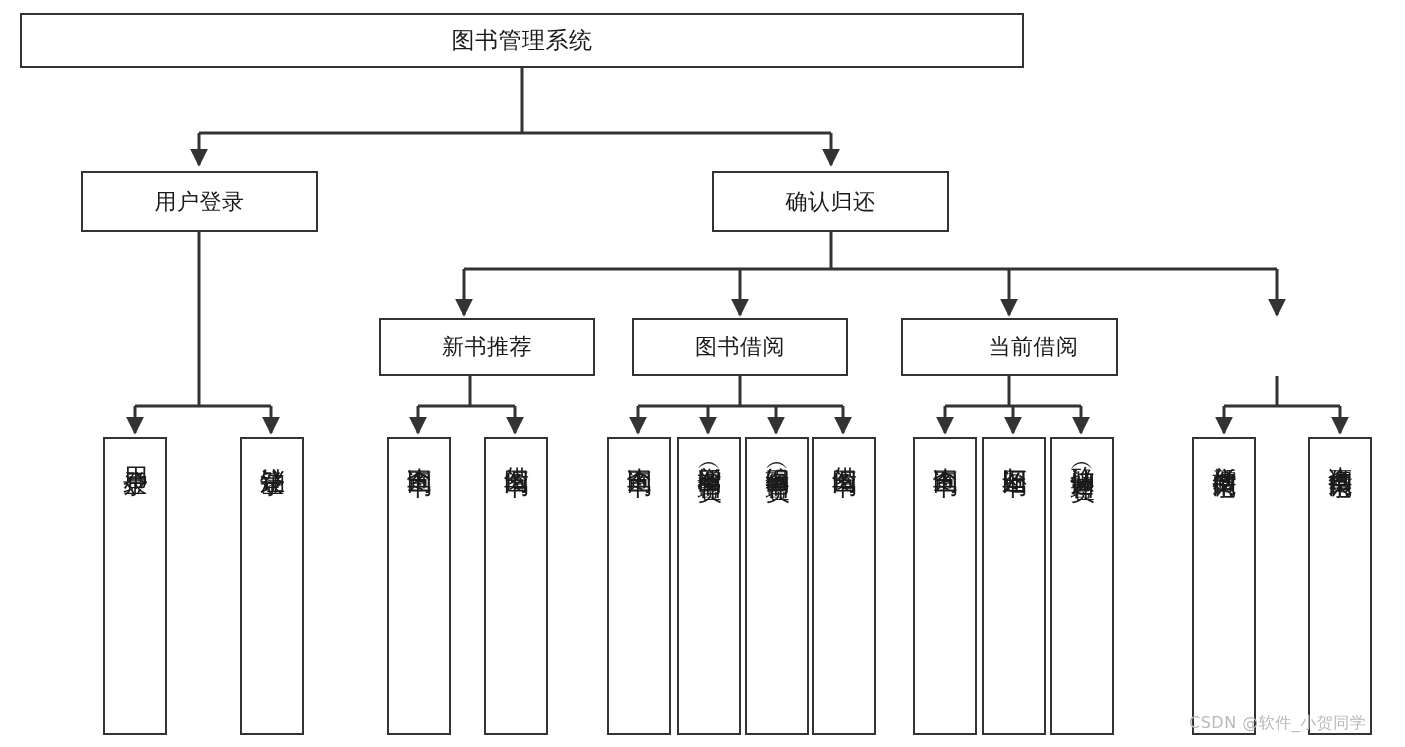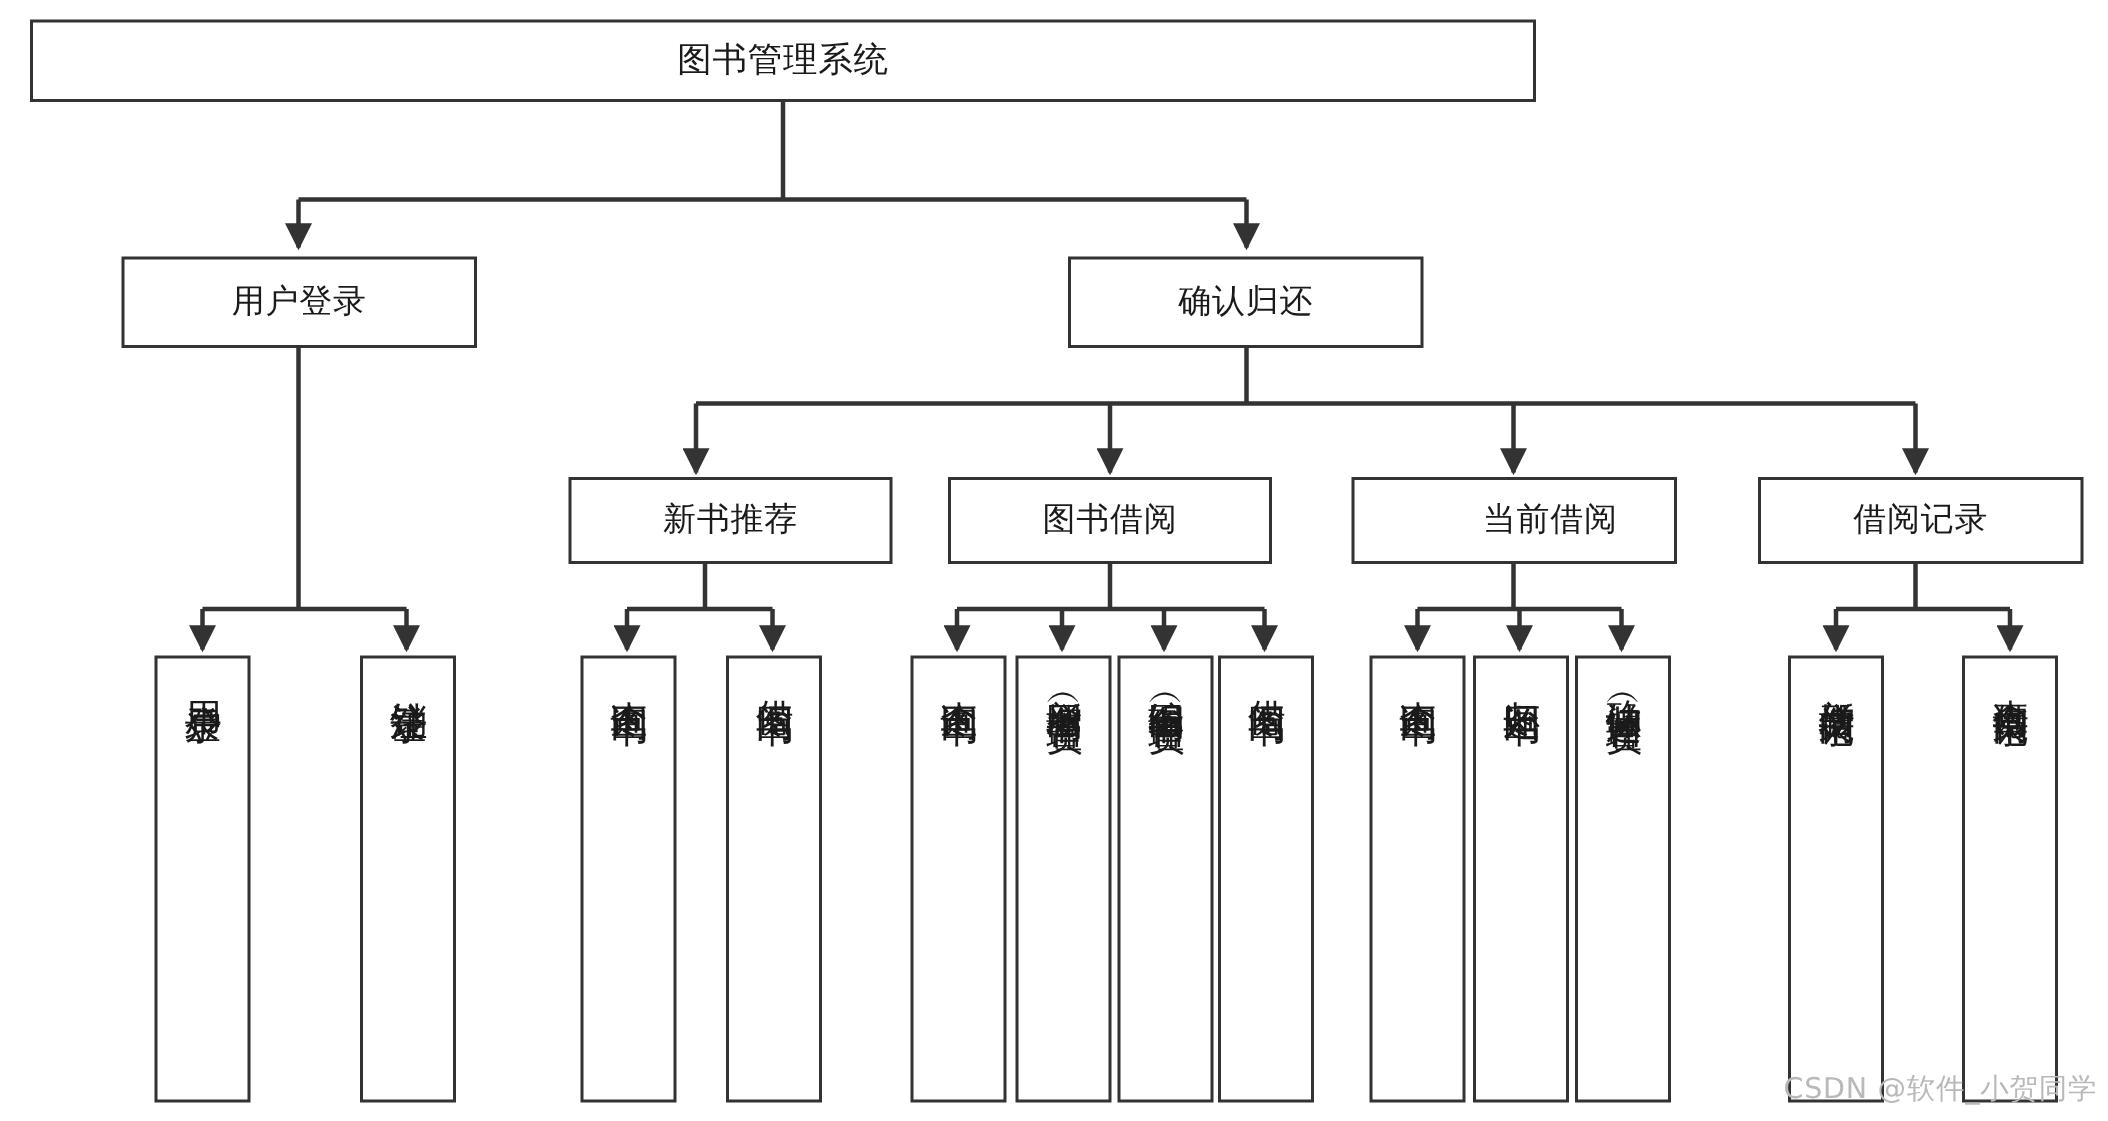--- a/index.html
+++ b/index.html
@@ -55,21 +55,21 @@
     font-size:25px;
     line-height:1.12;
     letter-spacing:2px;
     white-space:nowrap;
   }
   .node.vert.tall .lbl{ font-size:24px; }
   #watermark{
     position:absolute;
     left:1189px;
     top:713px;
-    font-size:19px;
+    font-size:16px;
     color:#b9b9b9;
     white-space:nowrap;
     z-index:5;
     letter-spacing:0.5px;
   }
 </style>
 </head>
 <body>
 
 <div id="canvas">
@@ -137,23 +137,20 @@
 
   <div class="node horiz" style="left:362px; top:318px; width:216px; height:58px;margin-left:17px;">
     <span class="lbl">新书推荐</span>
   </div>
   <div class="node horiz" style="left:632px; top:318px; width:216px; height:58px;">
     <span class="lbl">图书借阅</span>
   </div>
   <div class="node horiz" style="left:901px; top:318px; width:217px; height:58px;padding-left:48px;">
     <span class="lbl">当前借阅</span>
   </div>
-  <div class="node horiz" style="left:1172px; top:318px; width:217px; height:58px;">
-    <span class="lbl">借阅记录</span>
-  </div>
 
   <div class="node vert" style="left:103px; top:437px; width:64px; height:298px;">
     <span class="lbl">用户登录</span>
   </div>
   <div class="node vert" style="left:240px; top:437px; width:64px; height:298px;">
     <span class="lbl">注销登录</span>
   </div>
 
   <div class="node vert" style="left:387px; top:437px; width:64px; height:298px;">
     <span class="lbl">查询图书</span>

